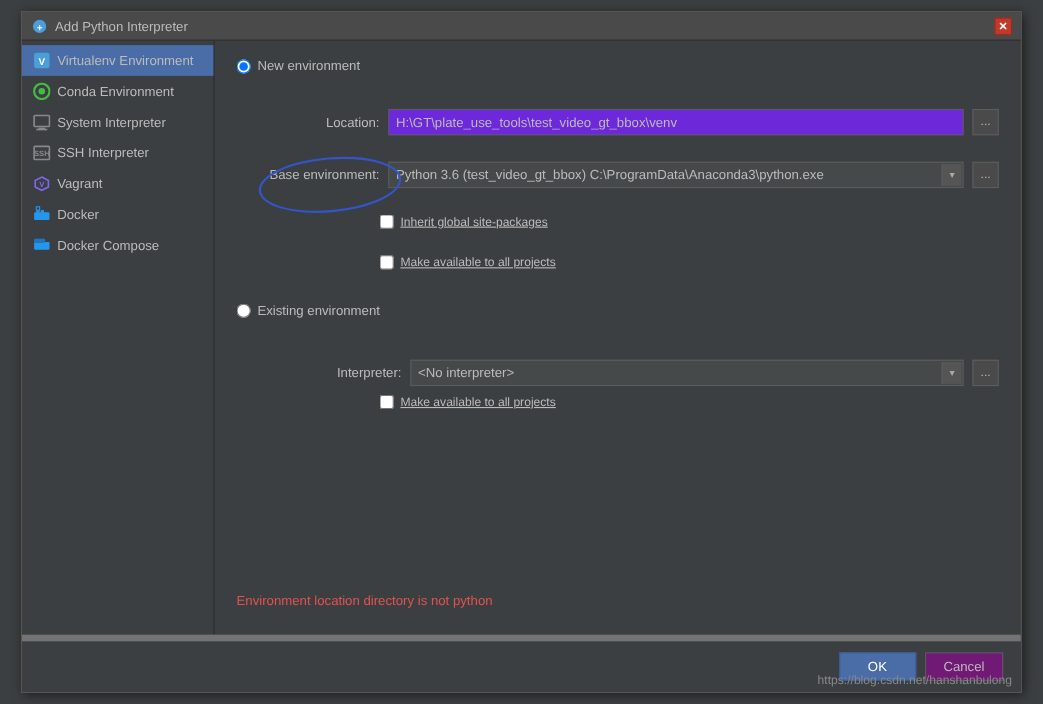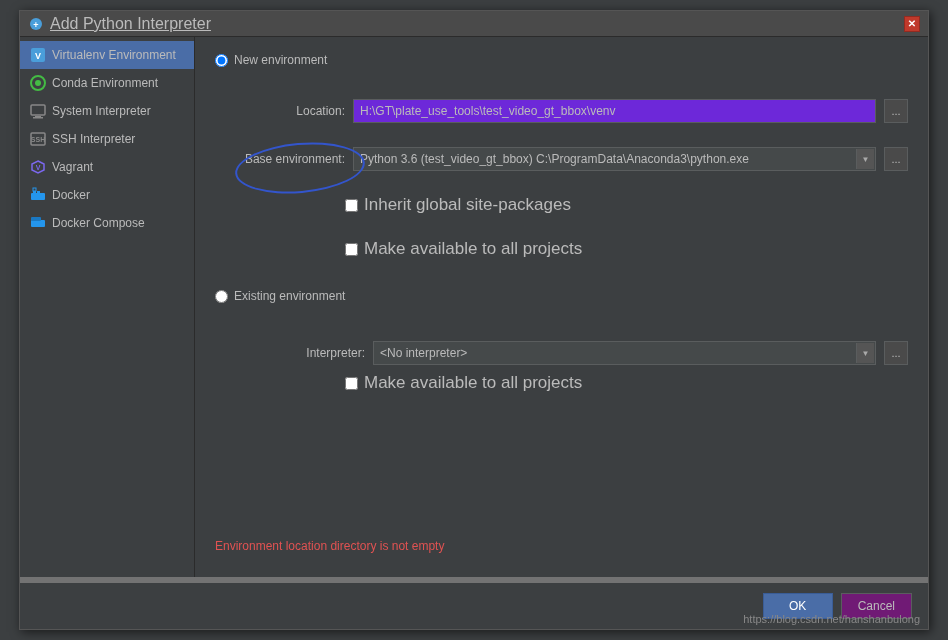--- a/index.html
+++ b/index.html
@@ -42,22 +42,21 @@
       height: 16px;
       margin-right: 6px;
       display: flex;
       align-items: center;
       justify-content: center;
     }
 
     .title-bar-text {
       flex: 1;
       color: #bbbbbb;
-      font-size: 16px;
-      text-decoration: underline;
+      font-size: 12px;
     }
 
     .title-bar-close {
       width: 16px;
       height: 16px;
       background: #c0392b;
       border: 1px solid #922b21;
       display: flex;
       align-items: center;
       justify-content: center;
@@ -210,21 +209,22 @@
       gap: 6px;
       margin-left: 130px;
     }
 
     .checkbox-row input[type="checkbox"] {
       accent-color: #4a6da7;
     }
 
     .checkbox-label {
       color: #bbbbbb;
-      font-size: 17px;
+      font-size: 11px;
+      text-decoration: underline;
     }
 
     .section-divider {
       margin: 6px 0;
     }
 
     .existing-section {
       margin-left: 20px;
       display: flex;
       flex-direction: column;
@@ -438,21 +438,21 @@
           <button class="browse-btn">...</button>
         </div>
 
         <div class="checkbox-row" style="margin-left:110px;">
           <input type="checkbox" id="make-available-existing" style="">
           <label for="make-available-existing" class="checkbox-label">Make available to all projects</label>
         </div>
       </div>
 
       <div style="flex:1"></div>
-      <div class="error-message">Environment location directory is not empty</div>
+      <div class="error-message">Environment location directory is not python</div>
 
     </div>
   </div>
 
   <div class="dialog-footer">
     <button class="footer-btn primary">OK</button>
     <button class="footer-btn">Cancel</button>
   </div>
 
   <div class="circle-annotation"></div>

